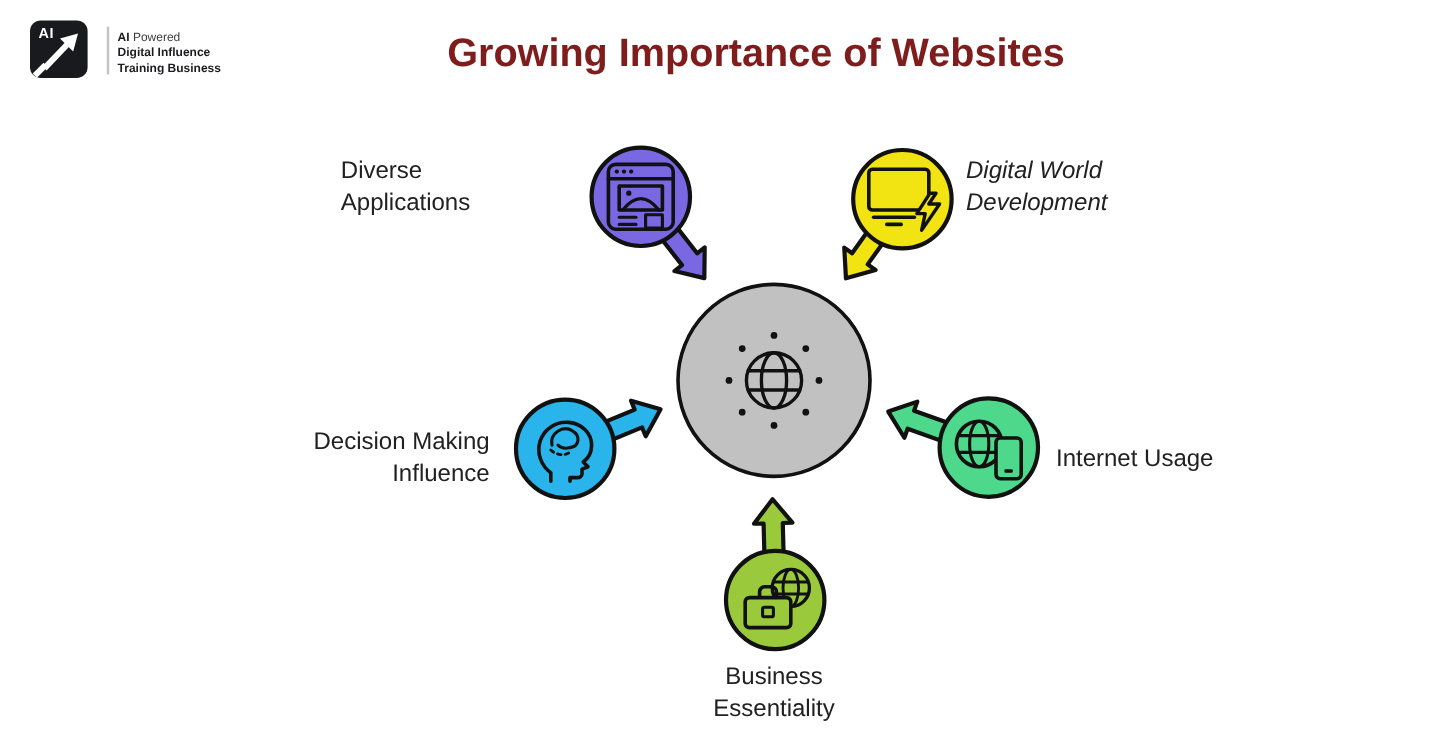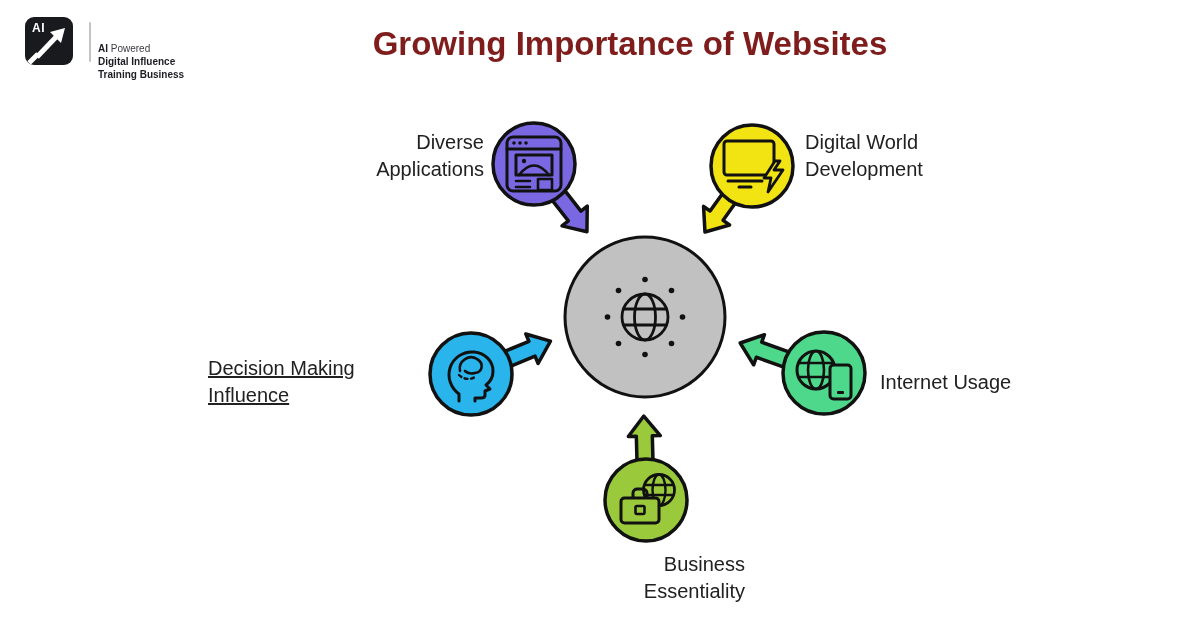--- a/index.html
+++ b/index.html
@@ -16,41 +16,41 @@
   }
   .brand-mark .ai {
     position:absolute; left:7px; top:4px; color:#ffffff;
     font-size:12px; font-weight:bold; letter-spacing:0.5px;
   }
   .brand-divider {
     position:absolute; left:64px; top:6px; width:2px; height:40px;
     background:#c3c3c6; border-radius:1px;
   }
   .brand-text { position:absolute; left:73px; top:9px; width:130px;
-    font-size:10px; line-height:13px; color:#1c1c22; white-space:nowrap;margin-top:17px; }
+    font-size:10px; line-height:13px; color:#1c1c22; white-space:nowrap; }
   .brand-text .b { font-weight:bold; }
   .brand-text .r { font-weight:normal; color:#3a3a40; }
 
   .title {
     position:absolute; top:25px; left:63px; width:1134px; text-align:center;
     font-size:33px; font-weight:bold; color:#7f1d1d; letter-spacing:0px;
   }
 
   
   #diagram-svg { position:absolute; left:0; top:0; }
 
   .node-label {
     position:absolute; font-size:20px; line-height:27px; color:#212121;
     white-space:pre-line;
   }
-  .label-diverse  { left:284px; top:129px; width:200px; text-align:right; }
-  .label-digital  { left:805px; top:129px; width:230px; text-align:left; }
-  .label-decision { left:208px; top:355px; width:200px; text-align:left;text-decoration:underline; }
+  .label-diverse  { left:284px; top:129px; width:200px; text-align:left; }
+  .label-digital  { left:805px; top:129px; width:230px; text-align:left;font-style:italic; }
+  .label-decision { left:208px; top:355px; width:200px; text-align:right; }
   .label-internet { left:880px; top:369px; width:220px; text-align:left; }
-  .label-business { left:545px; top:551px; width:200px; text-align:right; }
+  .label-business { left:545px; top:551px; width:200px; text-align:center; }
 </style>
 </head>
 <body>
 
 <div class="brand">
   <div class="brand-mark">
     <span class="ai">AI</span>
     <svg width="48" height="48" viewBox="0 0 48 48">
       <line x1="12" y1="40" x2="32" y2="19" stroke="#ffffff" stroke-width="5"></line>
       <polygon points="40,11 25,15 36,26" fill="#ffffff"></polygon>

